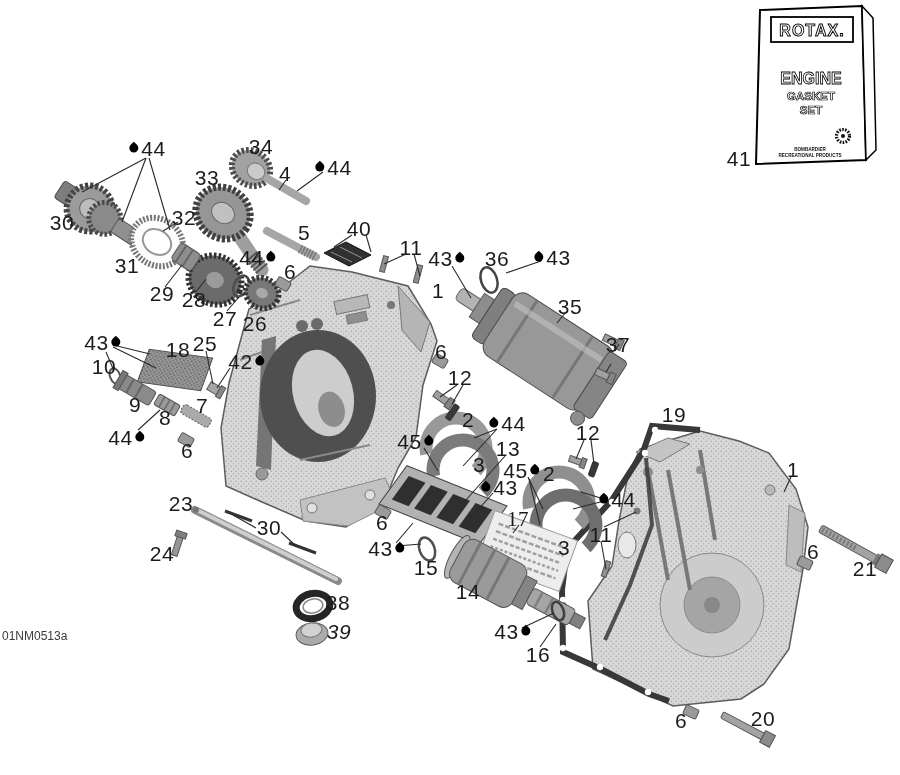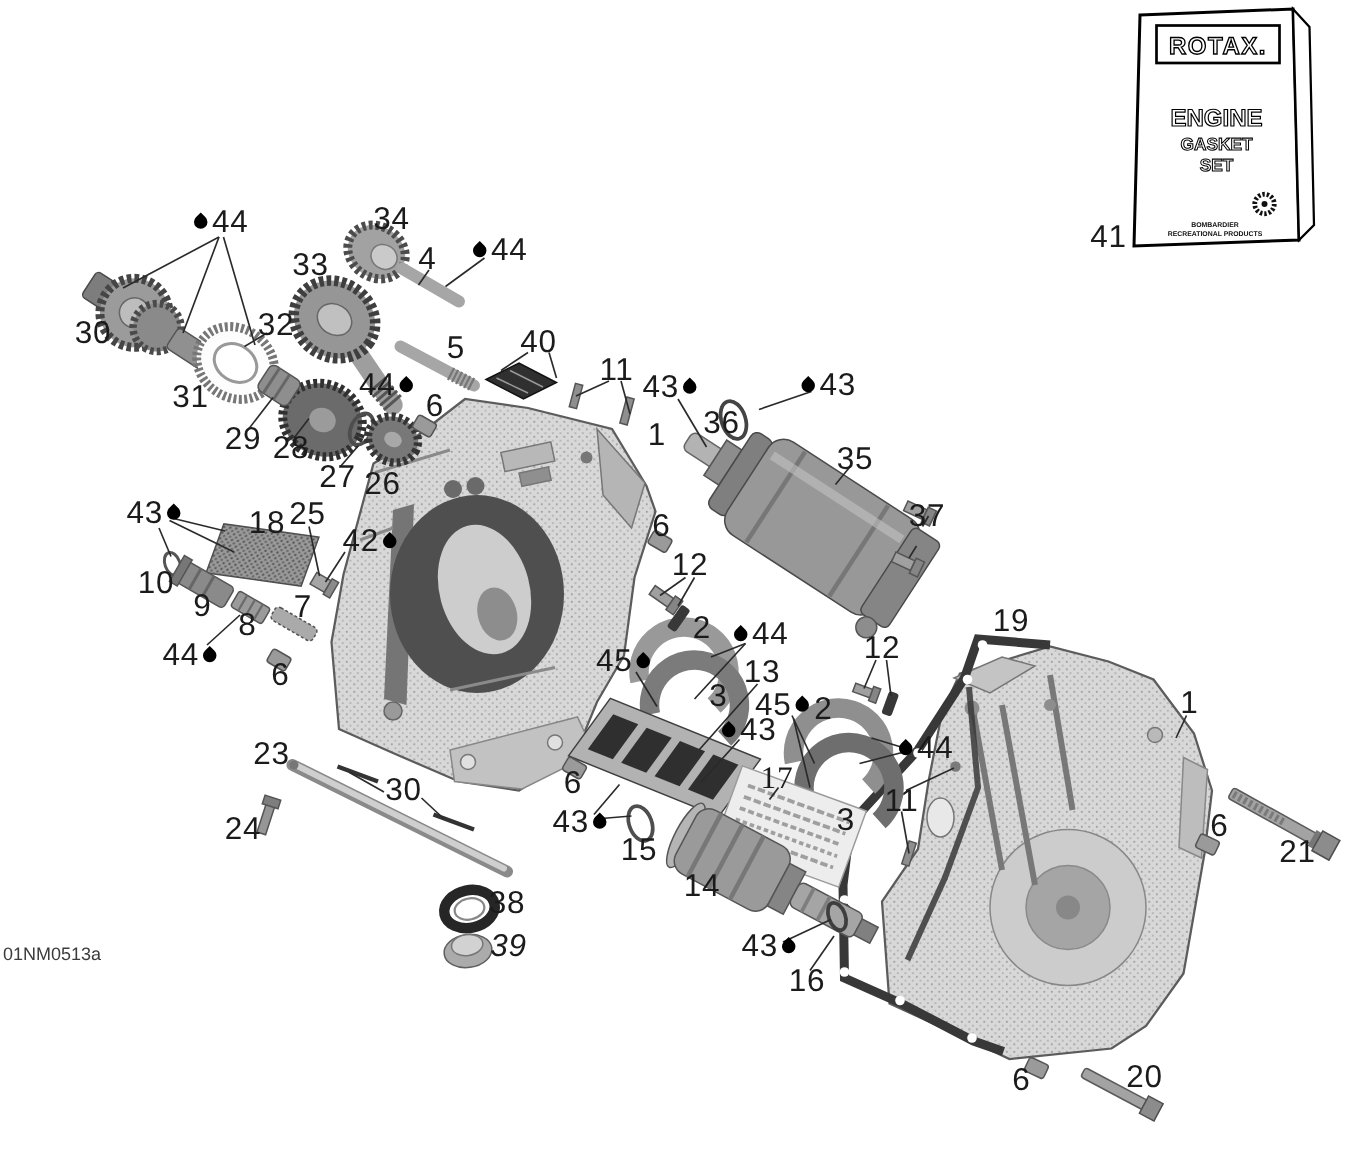--- a/index.html
+++ b/index.html
@@ -413,21 +413,21 @@
       <div class="callout" style="left: 290px; top: 271px;">
         <span class="num">6</span>
       </div>
       <div class="callout" style="left: 411px; top: 247px;">
         <span class="num">11</span>
       </div>
       <div class="callout" style="left: 448px; top: 258px;">
         <span class="num">43</span>
         <span class="drop"></span>
       </div>
-      <div class="callout" style="left: 481px; top: 258px; margin-top: 24px;">
+      <div class="callout" style="left: 497px; top: 258px;">
         <span class="num">36</span>
       </div>
       <div class="callout" style="left: 551px; top: 257px;">
         <span class="drop"></span>
         <span class="num">43</span>
       </div>
       <div class="callout" style="left: 570px; top: 306px;">
         <span class="num">35</span>
       </div>
       <div class="callout" style="left: 618px; top: 344px; justify-content: flex-end;">
@@ -443,21 +443,21 @@
       <div class="callout" style="left: 178px; top: 349px;">
         <span class="num">18</span>
       </div>
       <div class="callout" style="left: 205px; top: 343px;">
         <span class="num">25</span>
       </div>
       <div class="callout" style="left: 228px; top: 361px; margin-left: 20px;">
         <span class="num">42</span>
         <span class="drop"></span>
       </div>
-      <div class="callout" style="left: 104px; top: 389px; text-align: right;">
+      <div class="callout" style="left: 104px; top: 366px; text-align: right;">
         <span class="num">10</span>
       </div>
       <div class="callout" style="left: 135px; top: 404px;">
         <span class="num">9</span>
       </div>
       <div class="callout" style="left: 165px; top: 417px;">
         <span class="num">8</span>
       </div>
       <div class="callout" style="left: 202px; top: 405px;">
         <span class="num">7</span>

